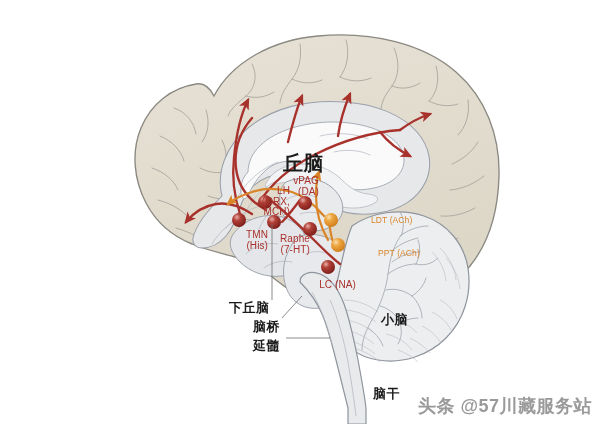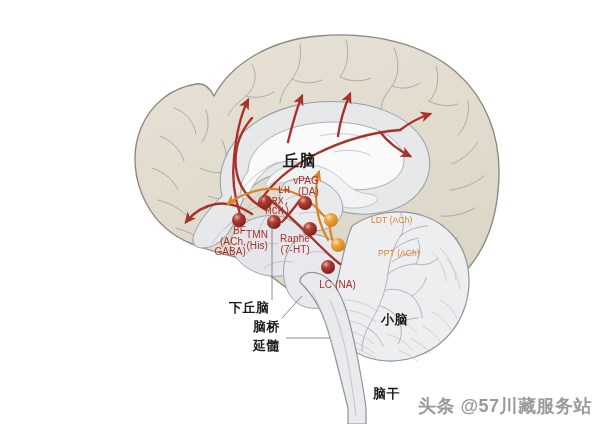--- a/index.html
+++ b/index.html
@@ -47,21 +47,21 @@
     padding-left: 30px;
   }
   
   .lbl-cn {
     color: #1b1b1b;
     font-size: 13px;
     font-weight: bold;
     letter-spacing: 0.5px;
   }
   .lbl-cn.big {
-    font-size: 16px;
+    font-size: 20px;
   }
   .watermark {
     position: absolute;
     right: 8px;
     bottom: 6px;
     color: #9a9a9a;
     font-size: 18px;
     font-weight: bold;
     letter-spacing: 0.5px;
     white-space: pre;
@@ -324,25 +324,22 @@
       <circle cx="338" cy="245" r="7" fill="url(#gradOrangeNode)"></circle>
     </g>
 
     <g fill="none" stroke="#6e6e6e" stroke-width="0.8">
       <path d="M272,300 L272,224"></path>
       <path d="M282,318 L302,296"></path>
       <path d="M286,338 L330,338"></path>
     </g>
   </svg>
 
-  <div class="lbl lbl-red" style="left:206px; top:226px; width:40px;">BF
-(ACh,
-GABA)</div>
-
-  <div class="lbl lbl-red" style="left:250px; top:186px; width:40px;font-family:Liberation Mono, monospace;">LH
+
+  <div class="lbl lbl-red" style="left:250px; top:186px; width:40px;">LH
 (ORX,
 MCH)</div>
 
   <div class="lbl lbl-red" style="left:232px; top:230px; width:36px;">TMN
 (His)</div>
 
   <div class="lbl lbl-red" style="left:268px; top:234px; width:42px;">Raphe
 (7-HT)</div>
 
   <div class="lbl lbl-red" style="left:283px; top:176px; width:36px;">vPAG

